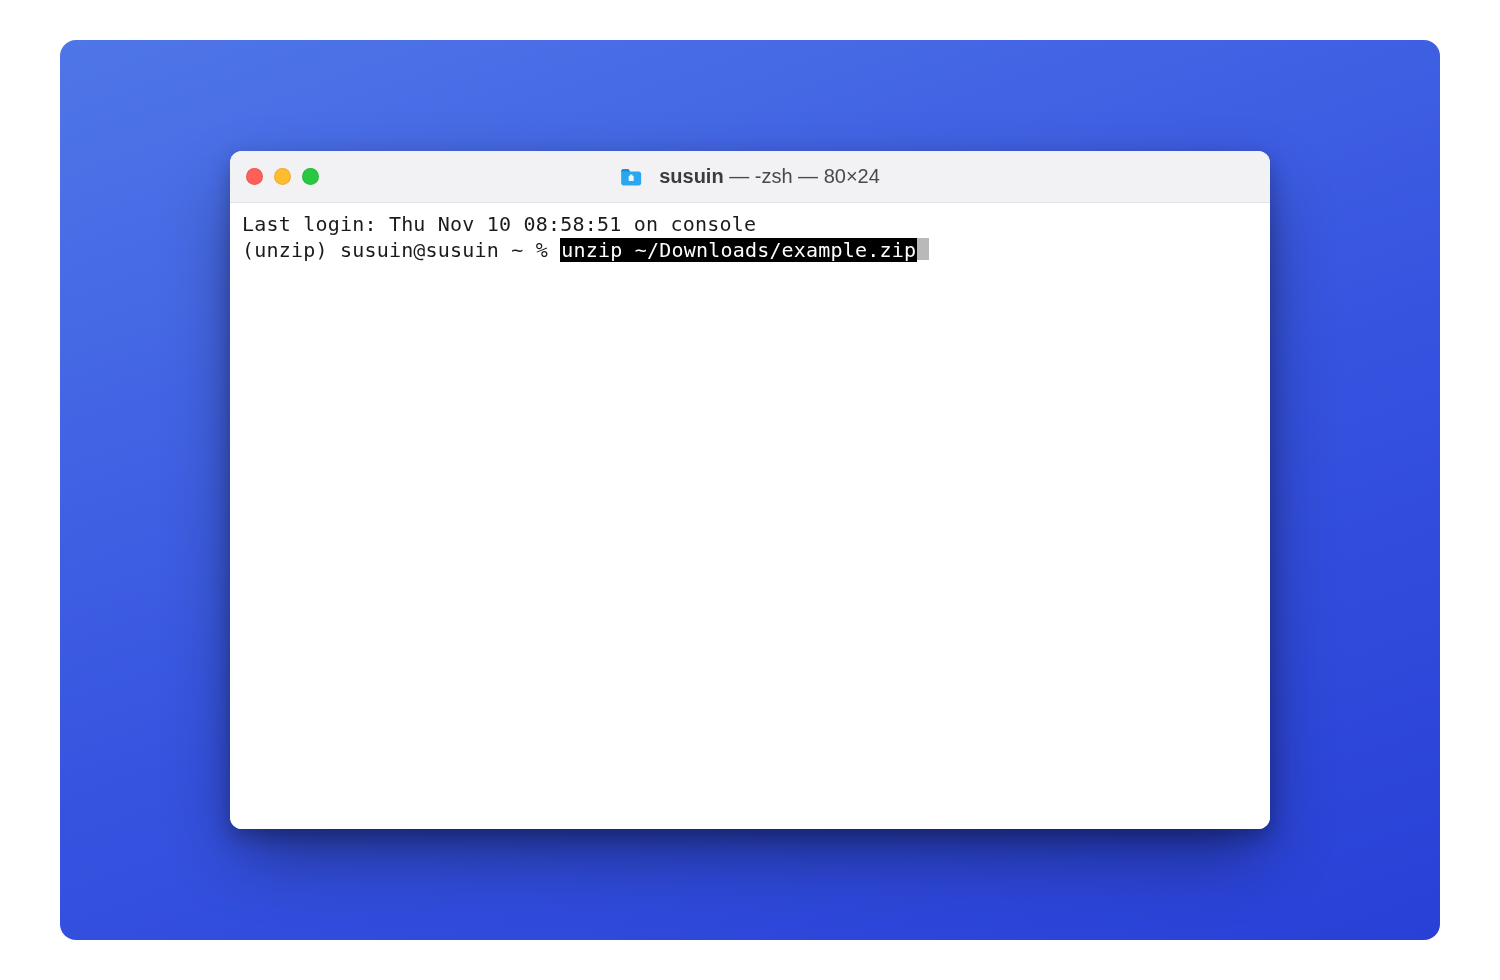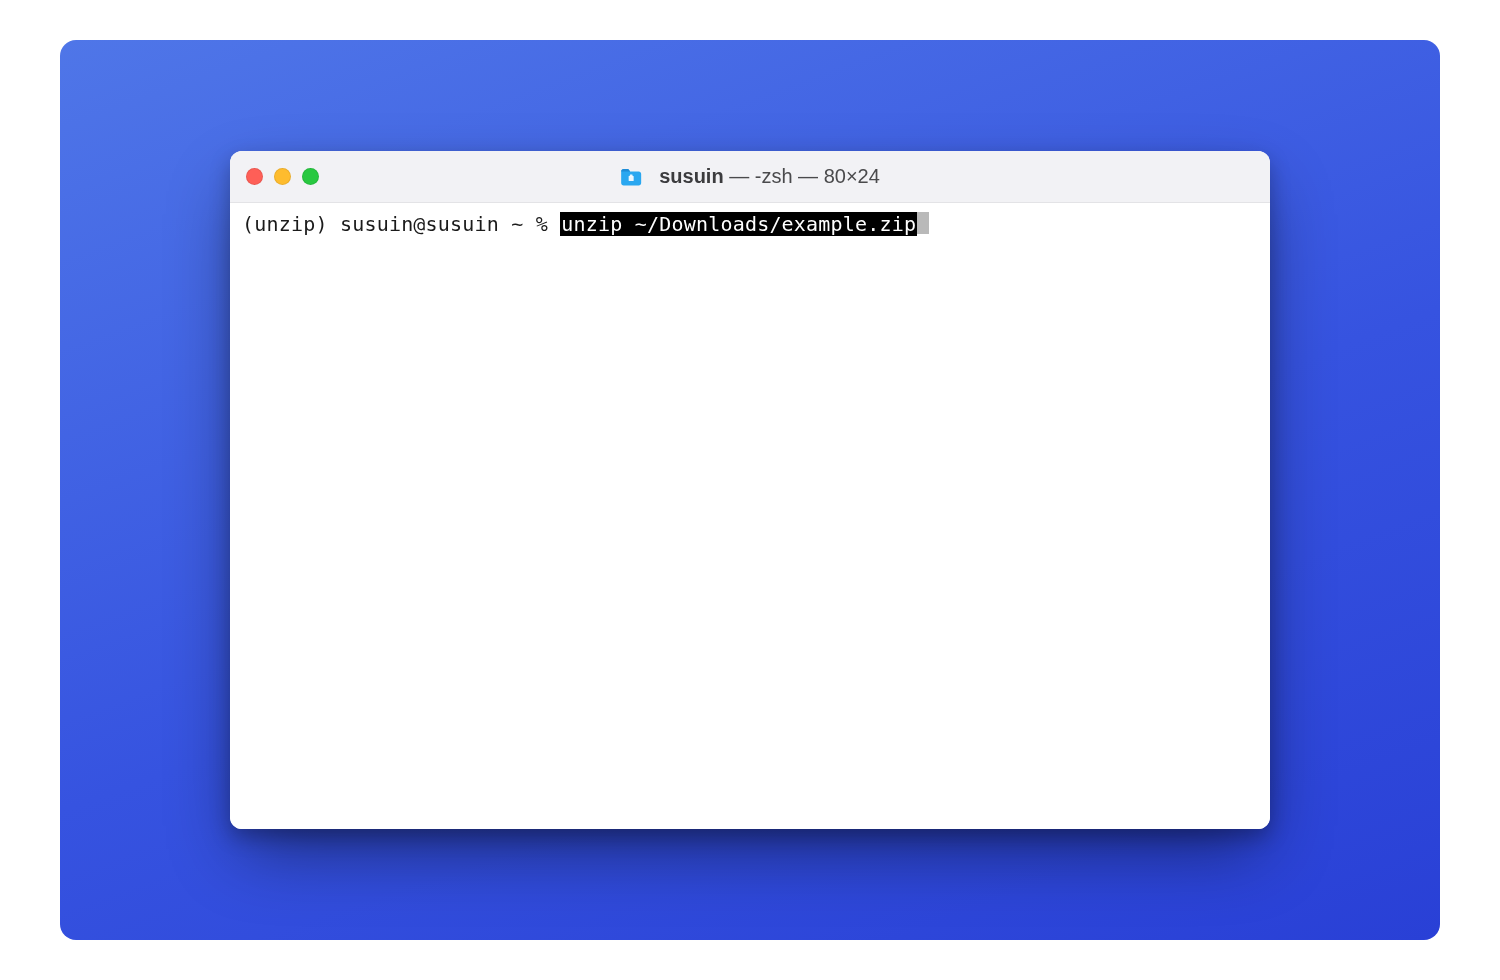--- a/index.html
+++ b/index.html
@@ -117,16 +117,16 @@
             <rect x="8.5" y="8" width="5" height="5" rx="0.6" fill="#ffffff" opacity="0.9"></rect>
             <rect x="9.6" y="6.5" width="2.8" height="2" rx="0.4" fill="#ffffff" opacity="0.9"></rect>
           </svg>
         </span>
         <span>
           <span class="bold">susuin</span><span> — </span><span>-zsh</span><span> — </span><span>80×24</span>
         </span>
       </div>
     </div>
 
-    <div class="term-body"><span class="term-line"><span>(unzip) susuin@susuin ~ % </span><span class="sel">unzip ~/Downloads/example.zip</span><span class="cursor-block"></span></span></div>
+    <div class="term-body"><span class="term-line">Last login: Thu Nov 10 08:58:51 on console</span><span class="term-line"><span>(unzip) susuin@susuin ~ % </span><span class="sel">unzip ~/Downloads/example.zip</span><span class="cursor-block"></span></span></div>
 
   </div>
 </div>
 
 </body></html>

